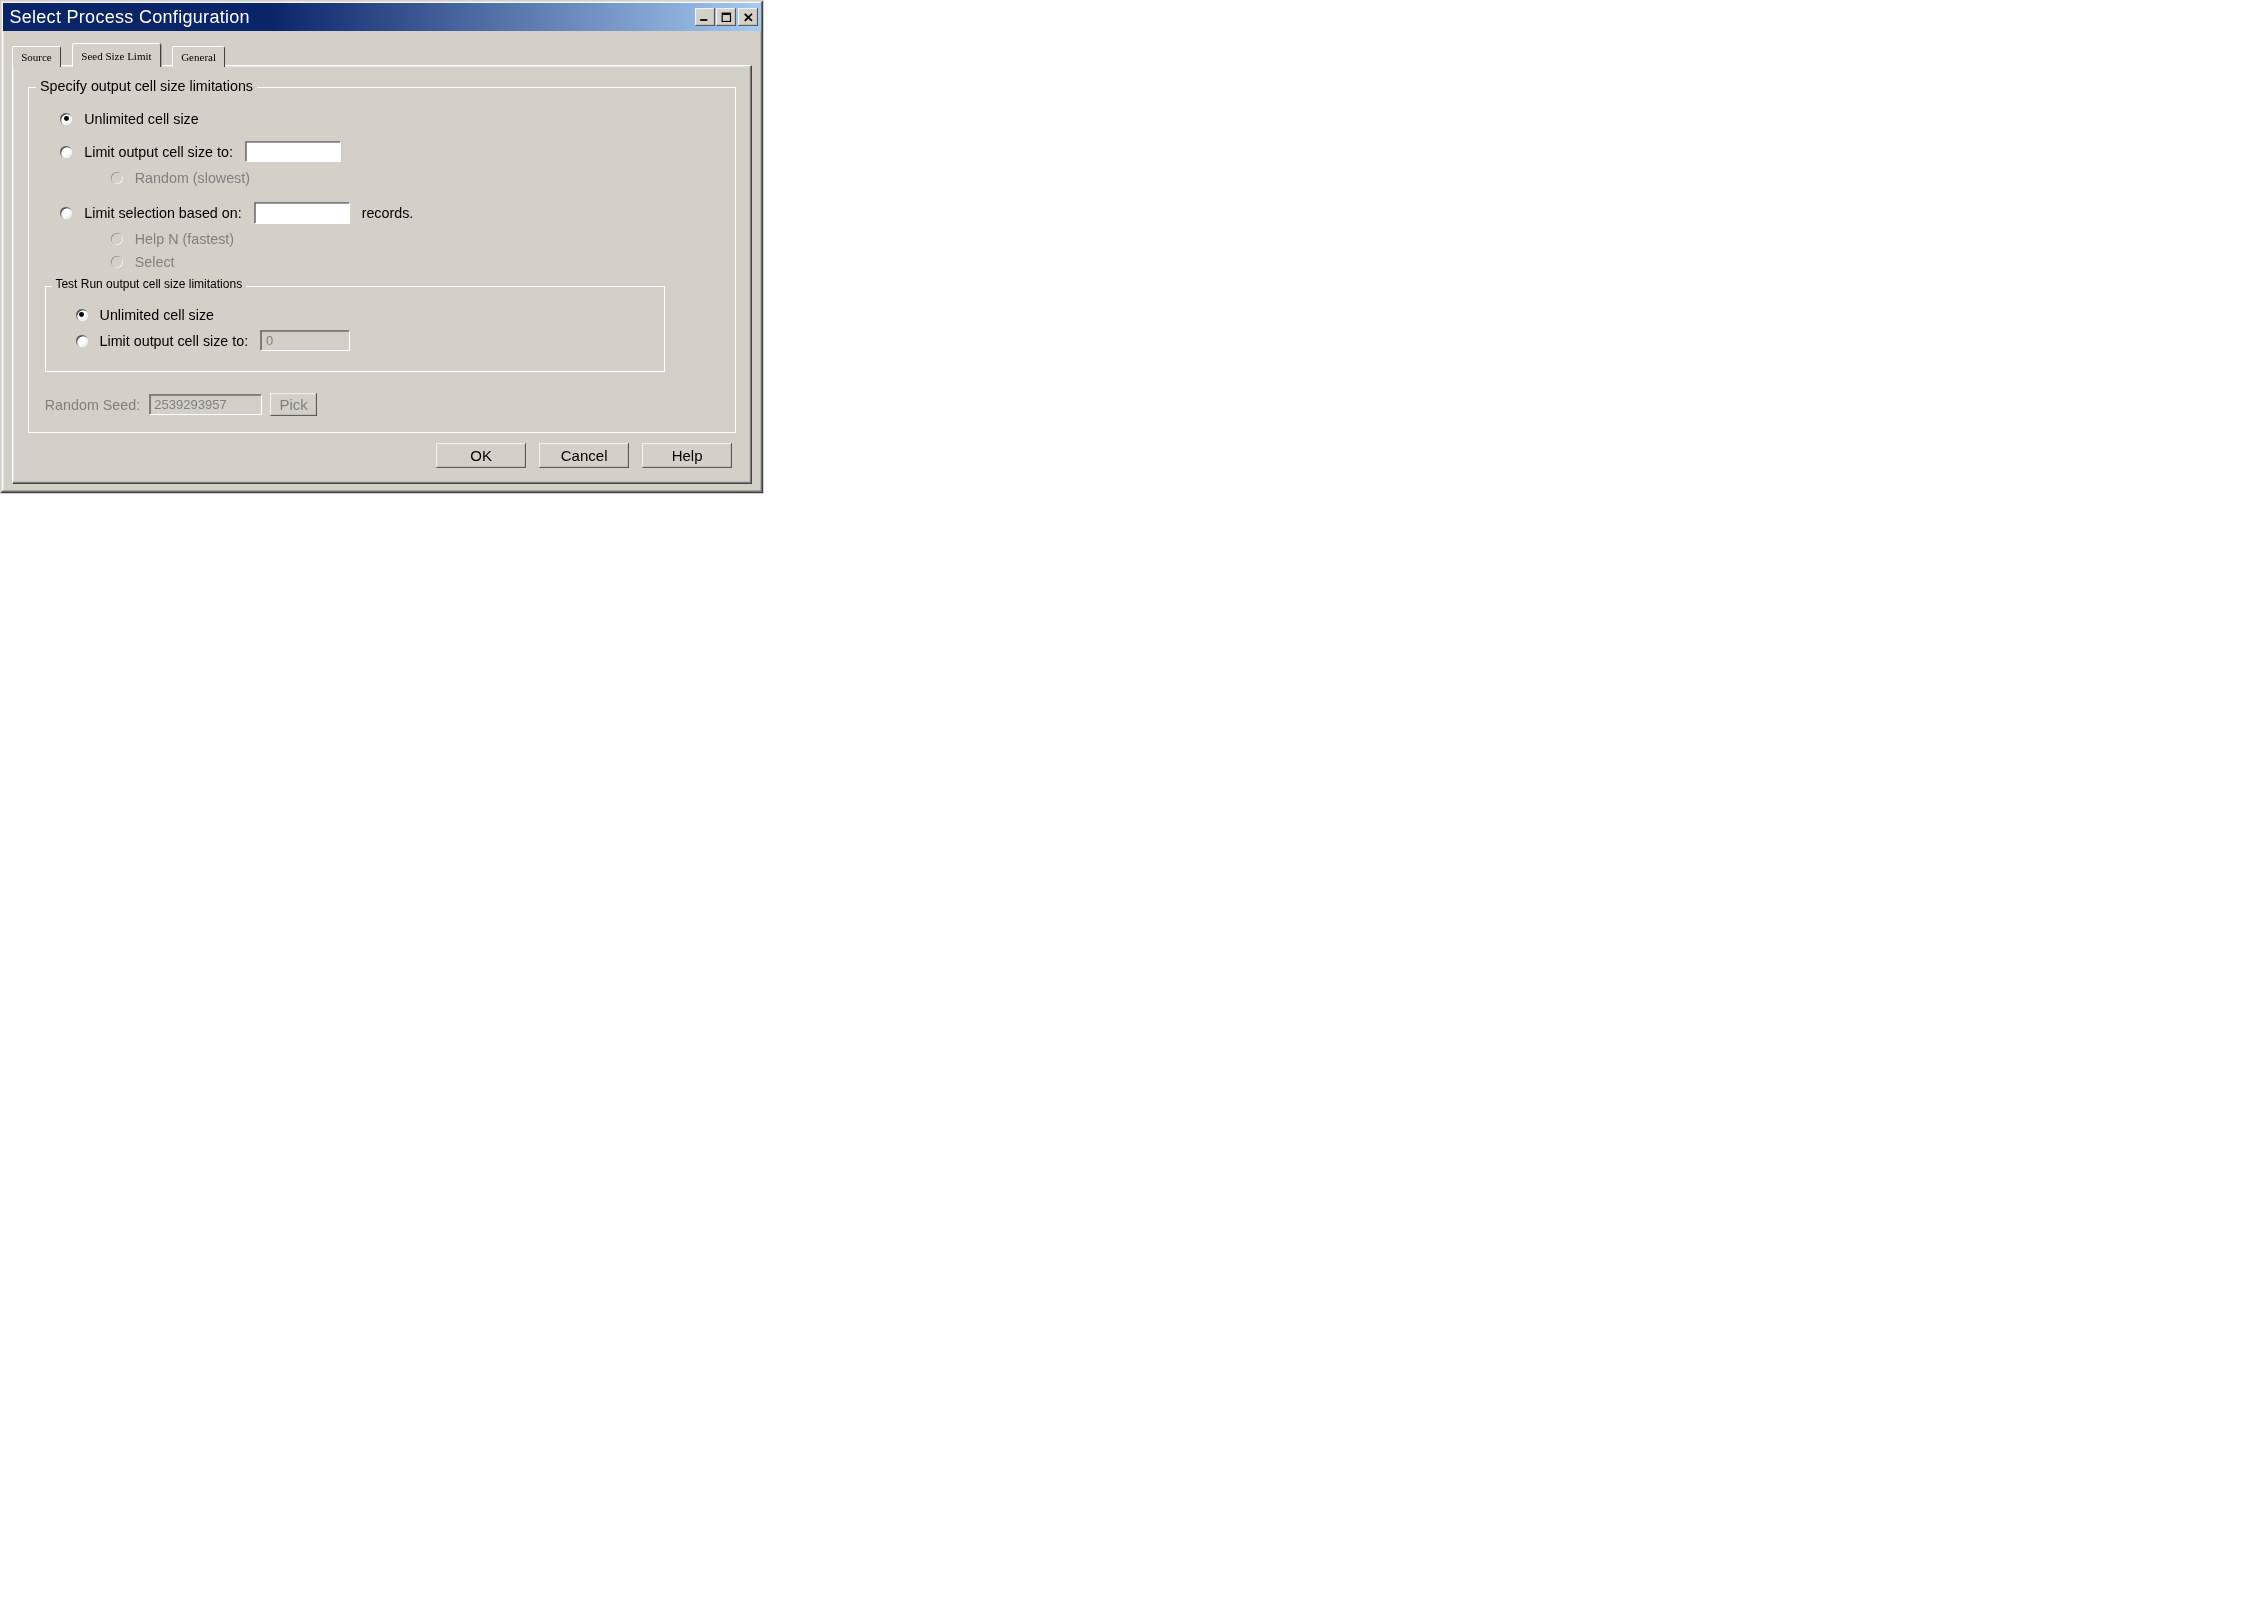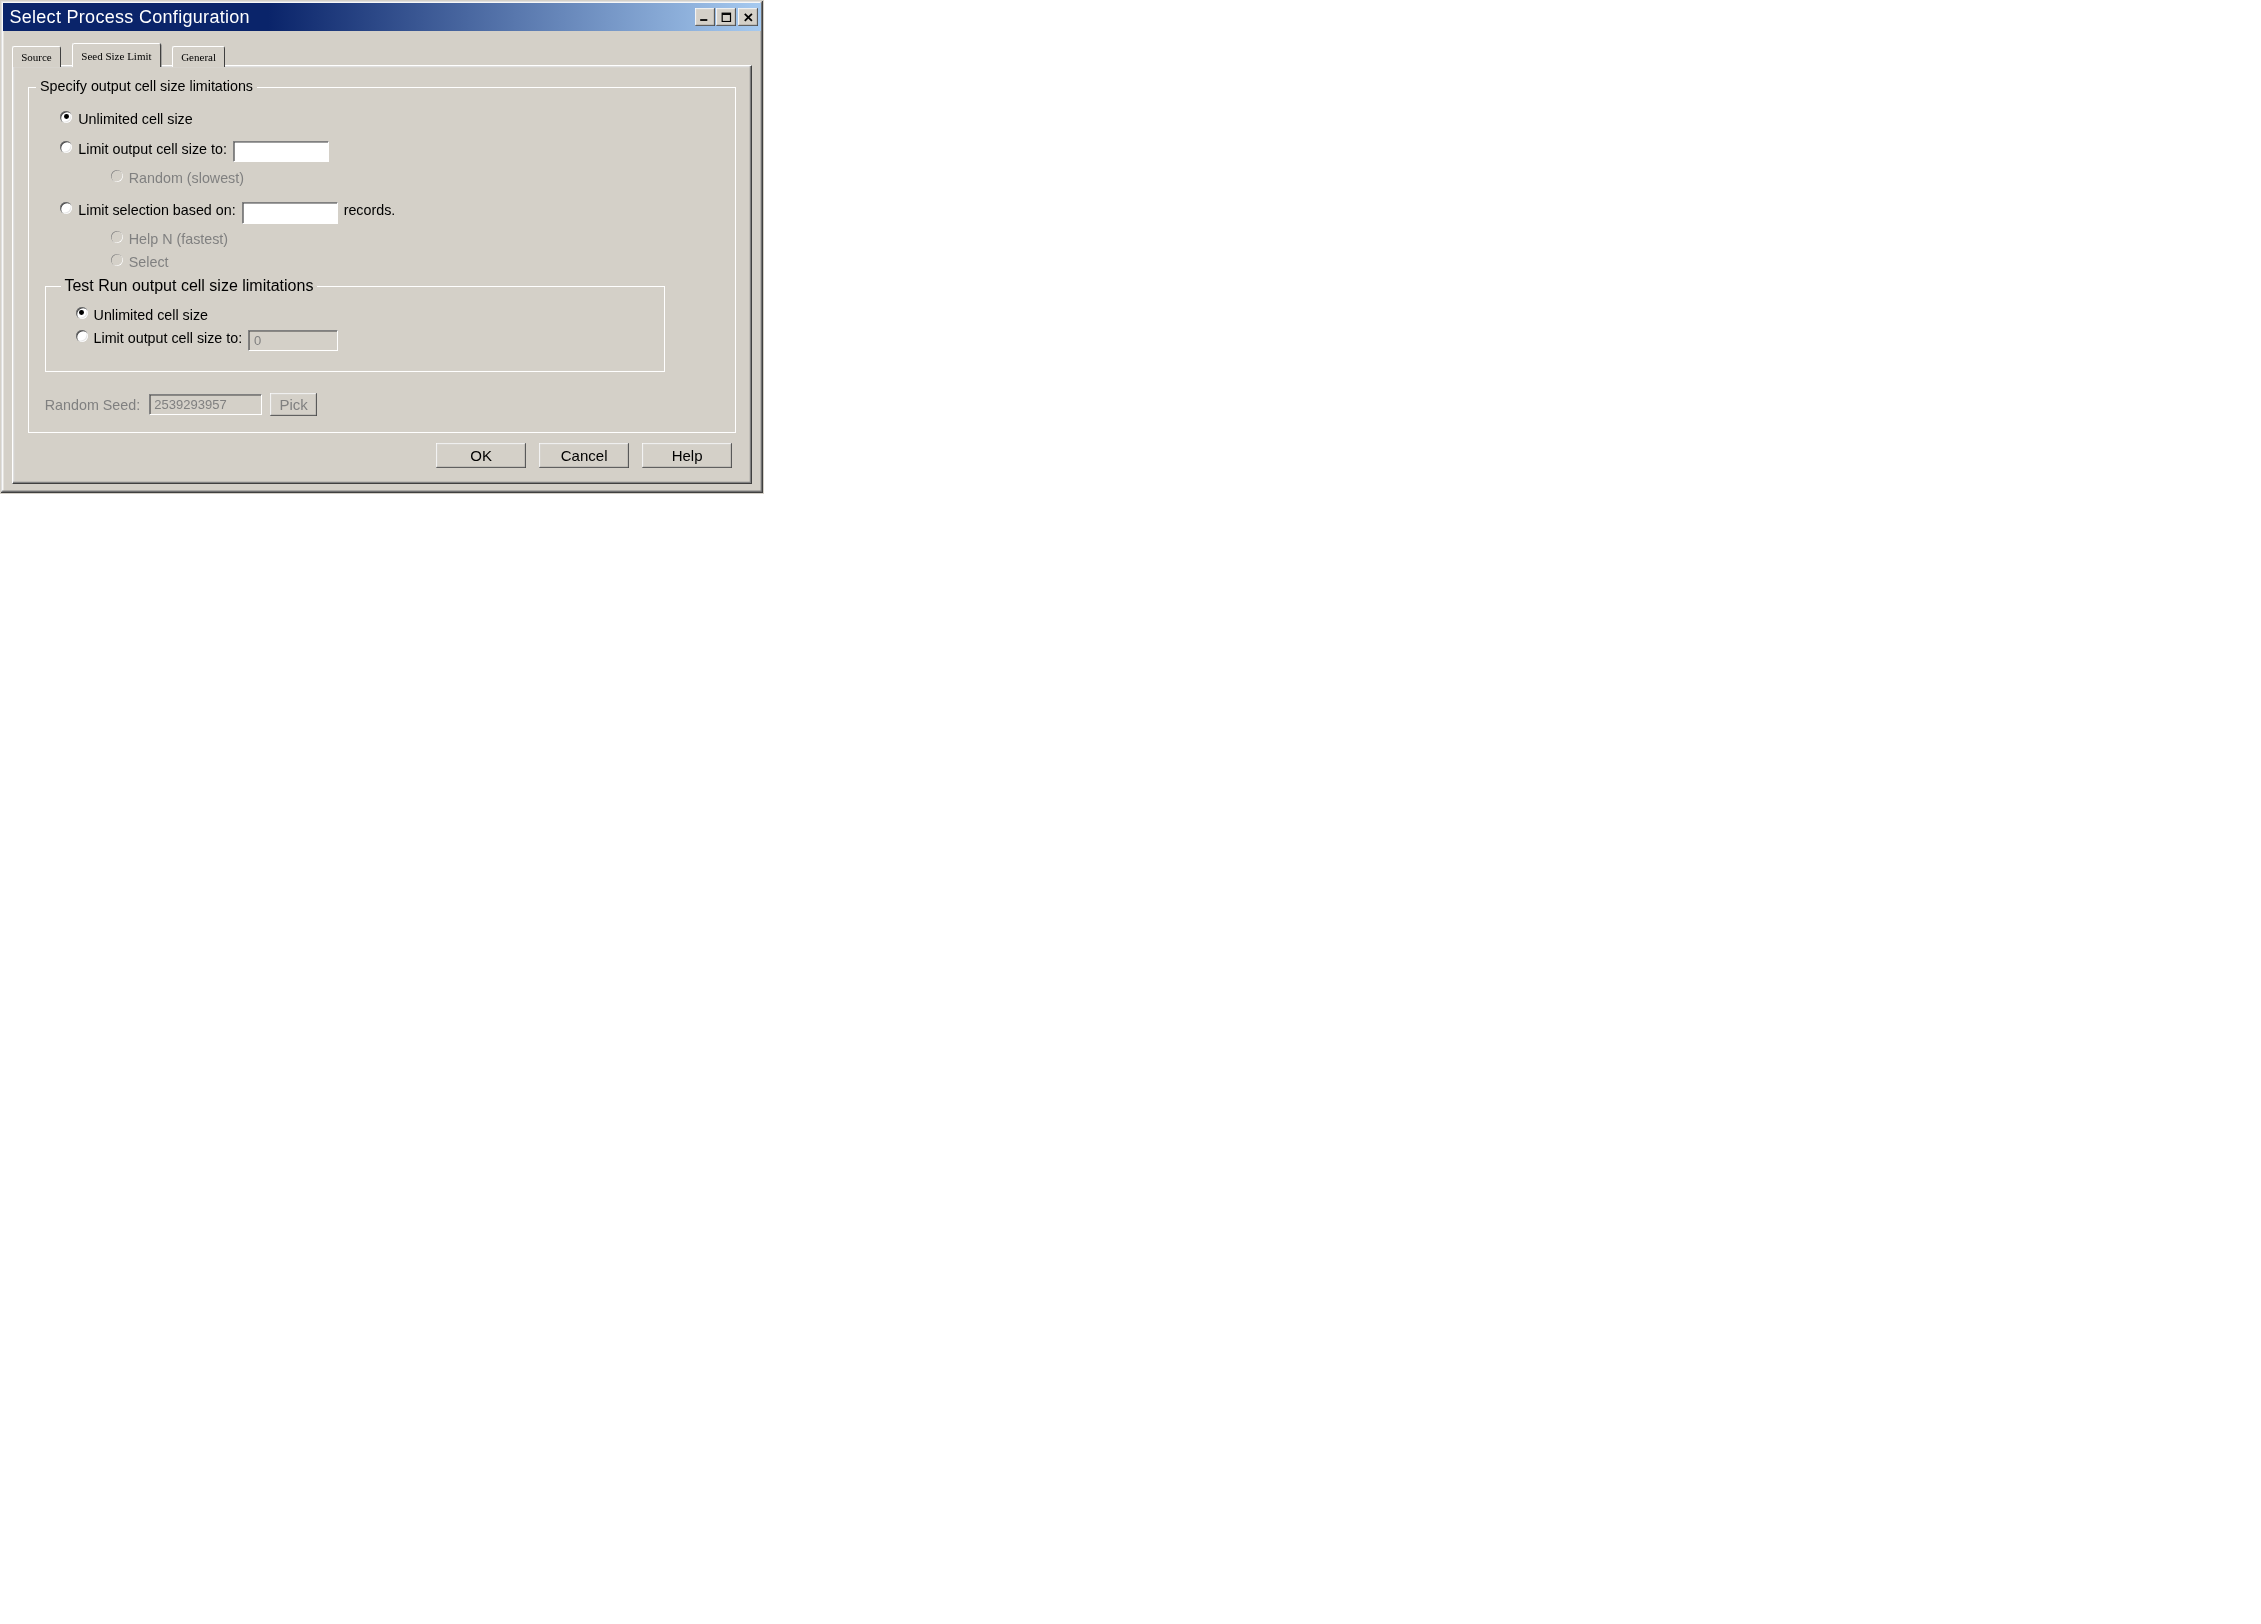--- a/index.html
+++ b/index.html
@@ -117,22 +117,22 @@
   .groupbox > .legend {
     position: absolute;
     top: -9.6px;
     left: 7.2px;
     background: var(--face);
     padding: 0 3.6px;
     font-size: 14.3px;
   }
   .row {
     display: flex;
-    align-items: flex-start;
-    gap: 6px;
+    align-items: center;
+    gap: 12px;
     margin: 7.2px 0;
   }
   .indent1 { margin-left: 15.5px; }
   .indent2 { margin-left: 66px; }
   .radio {
     width: 12px; height: 12px;
     border-radius: 50%;
     background: radial-gradient(circle at 35% 35%, #ffffff 0 55%, #e8e8e8 60%);
     box-shadow:
       inset 0.6px 0.6px 0 var(--shadow-mid),
@@ -195,24 +195,24 @@
   }
   .nested-group {
     position: relative;
     border: 1.2px groove var(--highlight);
     padding: 13px 14.3px 12px 14.3px;
     margin-top: 15.5px;
     width: 92%;
   }
   .nested-group > .legend {
     position: absolute;
-    top: -9.6px; left: 15px;
+    top: -9.6px; left: 6px;
     background: var(--face);
     padding: 0 3.6px;
-    font-size: 16px;
+    font-size: 12px;
   }
   .seed-row {
     display: flex; align-items: center; gap: 8.4px;
     margin-top: 21.5px;
   }
 </style>
 </head>
 <body>
 
 <div class="window">

